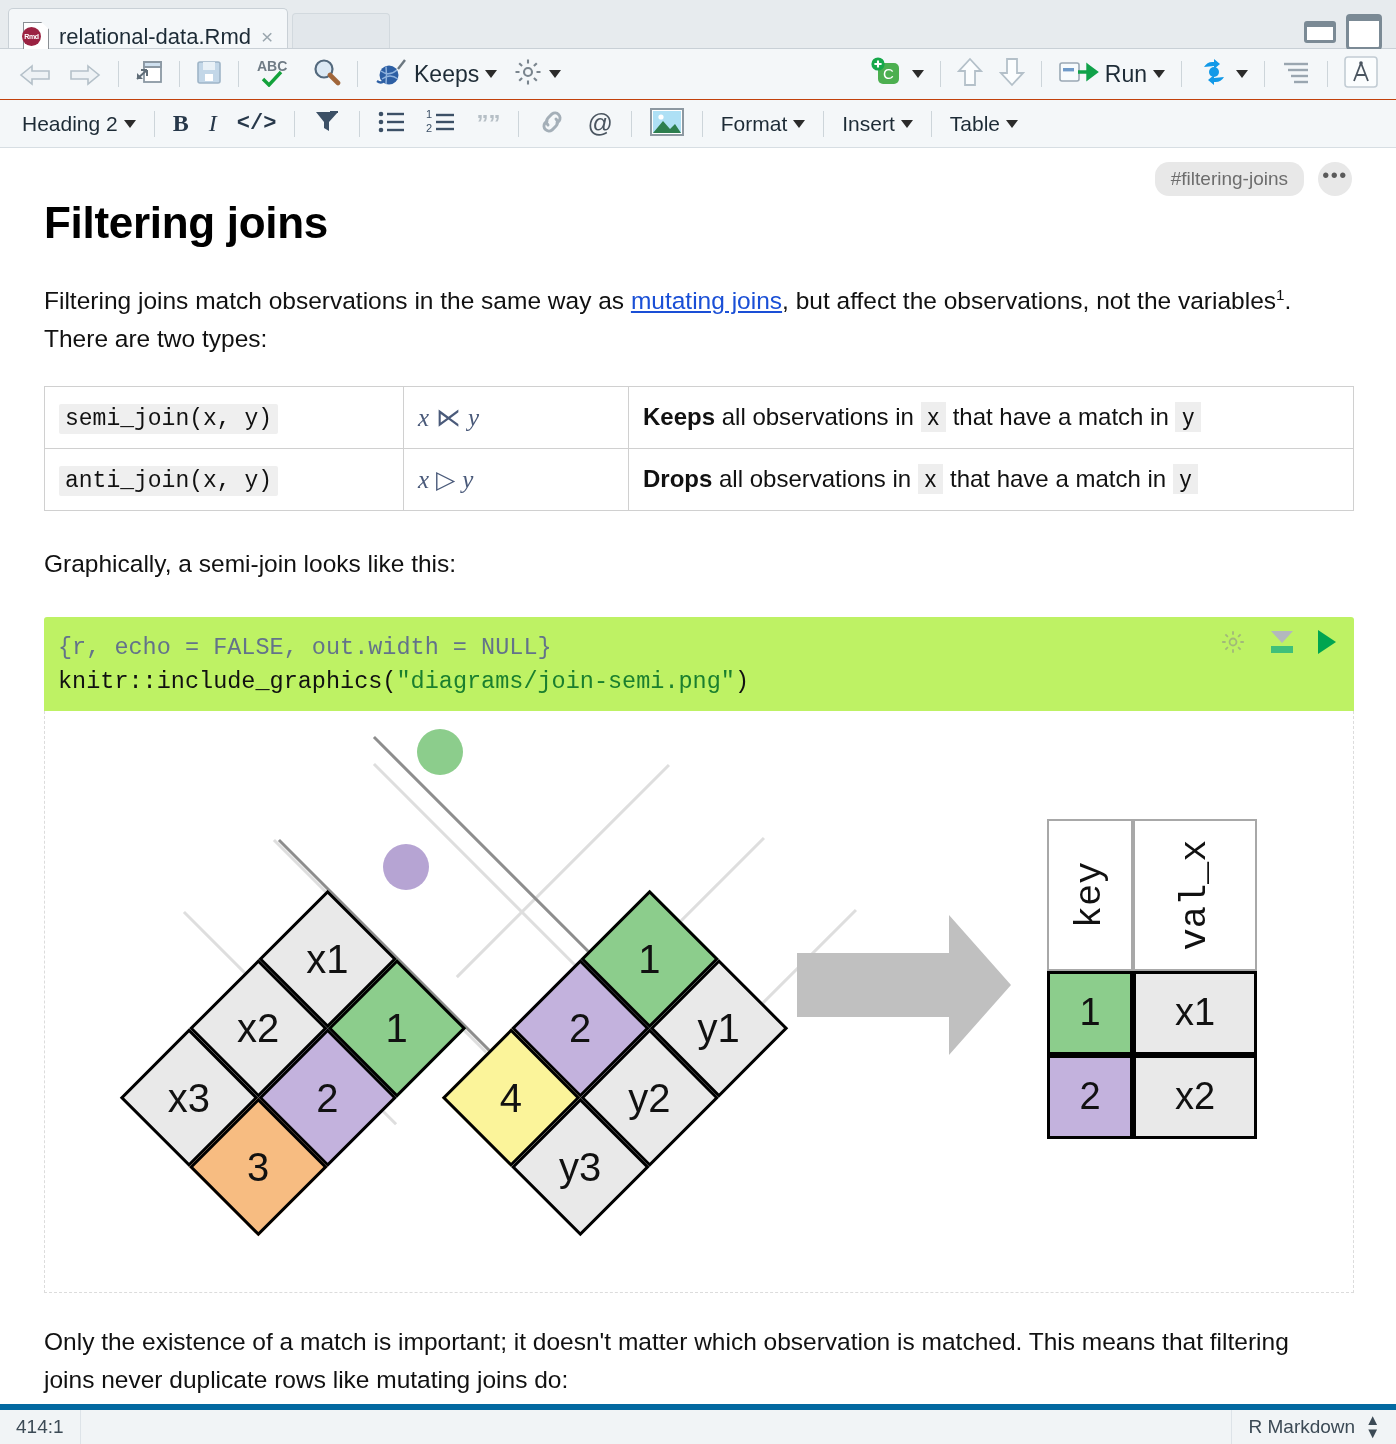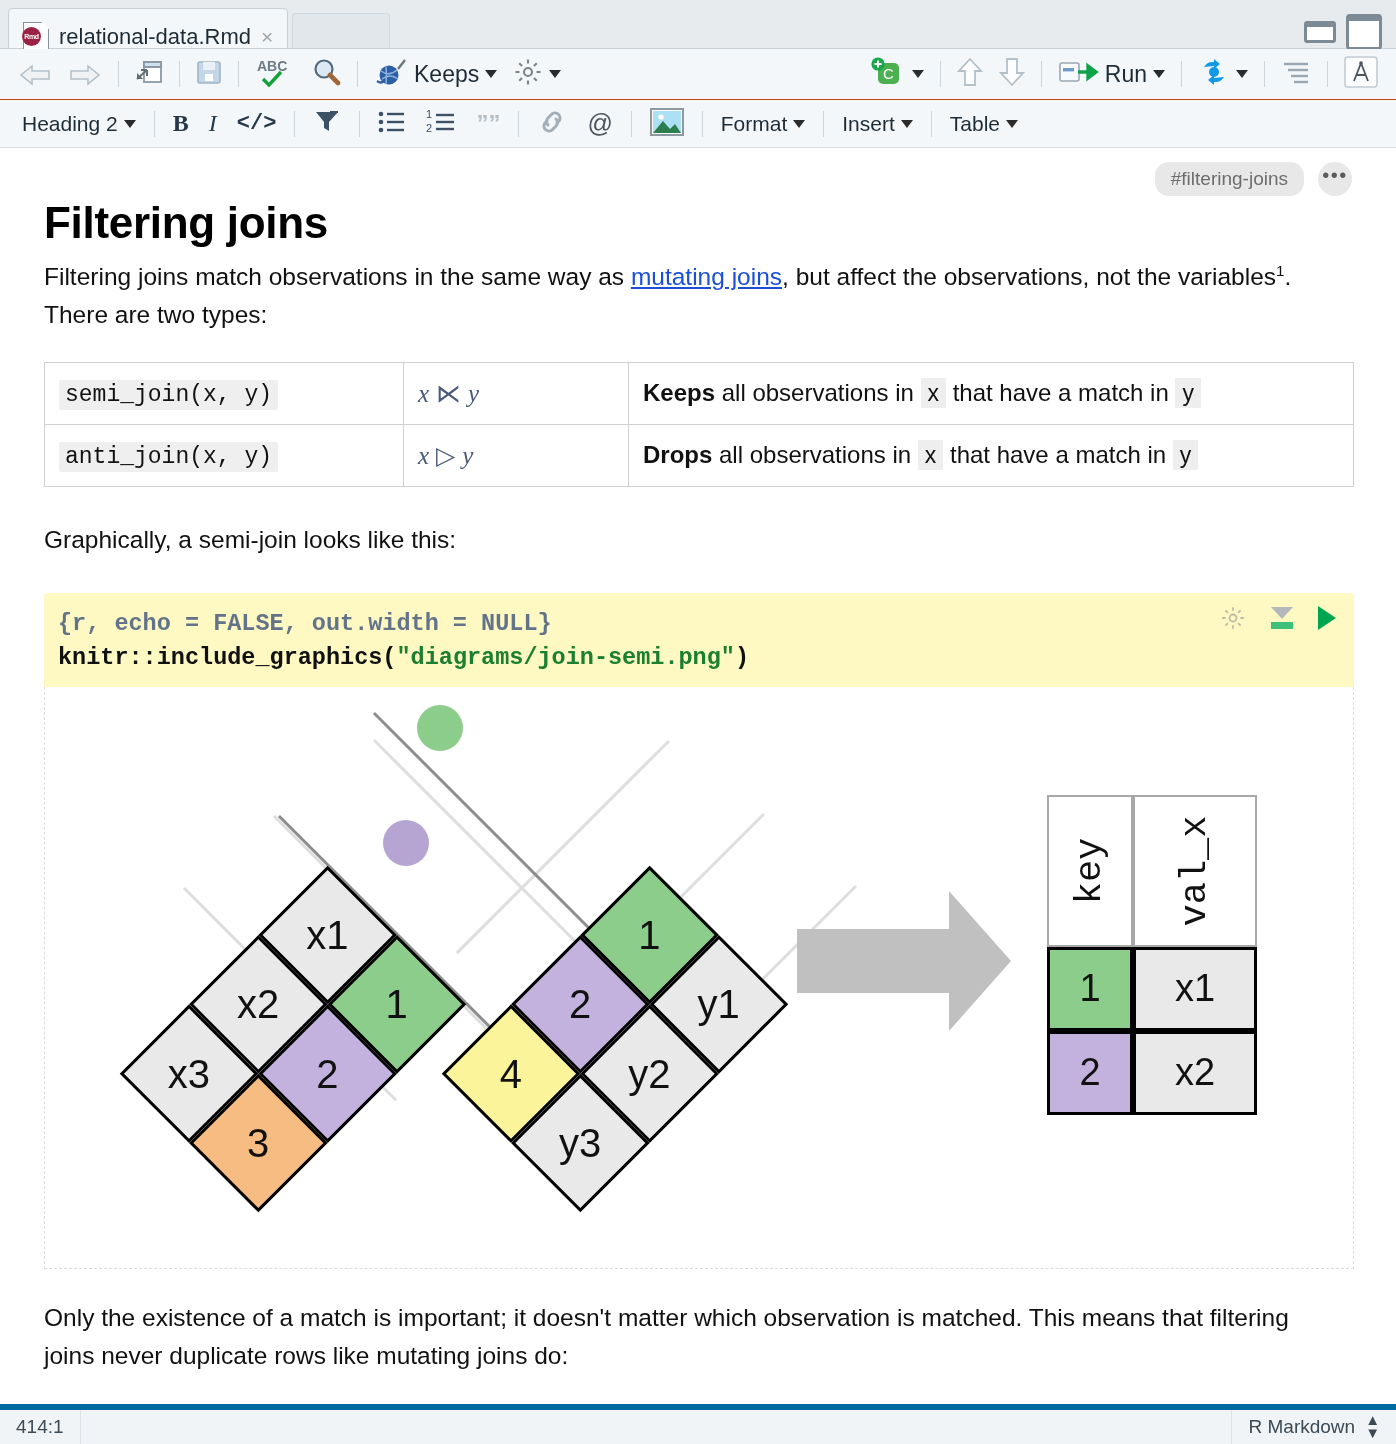--- a/index.html
+++ b/index.html
@@ -110,21 +110,21 @@
     background: #e8e8e8; color: #5a5a5a;
     display: flex; align-items: center; justify-content: center;
     font-size: 20px; letter-spacing: 1.5px; cursor: pointer;
     padding-bottom: 7px; box-sizing: border-box;
   }
   h1.title {
     margin: 2px 0 0 4px; font-size: 44px; font-weight: bold;
     color: #000; letter-spacing: -0.3px;
   }
   p.para {
-    margin: 10px 0 0 4px; font-size: 24.5px; line-height: 1.55;
+    margin: 34px 0 0 4px; font-size: 24.5px; line-height: 1.55;
     color: #111; max-width: 1268px;
   }
   a.link { color: #1a4fd6; text-decoration: underline; }
   sup { font-size: 0.62em; vertical-align: super; }
 
   table.jtbl {
     margin: 28px 12px 0 4px; border-collapse: collapse;
     width: 1310px; table-layout: fixed;
   }
   table.jtbl td {
@@ -139,22 +139,22 @@
   }
   .mathx { font-family: "Liberation Serif", serif; font-style: italic; font-size: 25px; color: #4a5a7a; }
   .mathop { font-style: normal; margin: 0 7px; }
   .kbd {
     background: #eeeeee; font-size: 23px; padding: 2px 7px; color: #111;
   }
 
   
   .chunk {
     margin: 34px 0 0 4px; width: 1310px; box-sizing: border-box;
-    background: #fef9c3; border-radius: 3px 3px 0 0;
-    position: relative; padding: 14px 18px 12px 14px; font-weight: bold;
+    background: #bef264; border-radius: 3px 3px 0 0;
+    position: relative; padding: 14px 18px 12px 14px;
   }
   .chunk pre {
     margin: 0; font-family: "Liberation Mono", monospace;
     font-size: 23.5px; line-height: 1.44; color: #111;
   }
   .ch-hdr { color: #63738a; }
   .ch-str { color: #1a7f2e; }
   .ch-ctrl { position: absolute; right: 18px; top: 12px; display: flex; align-items: center; gap: 22px; }
   .gear-i { width: 26px; height: 26px; opacity: .55; }
   .runabove { width: 28px; height: 26px; position: relative; cursor: pointer; }

